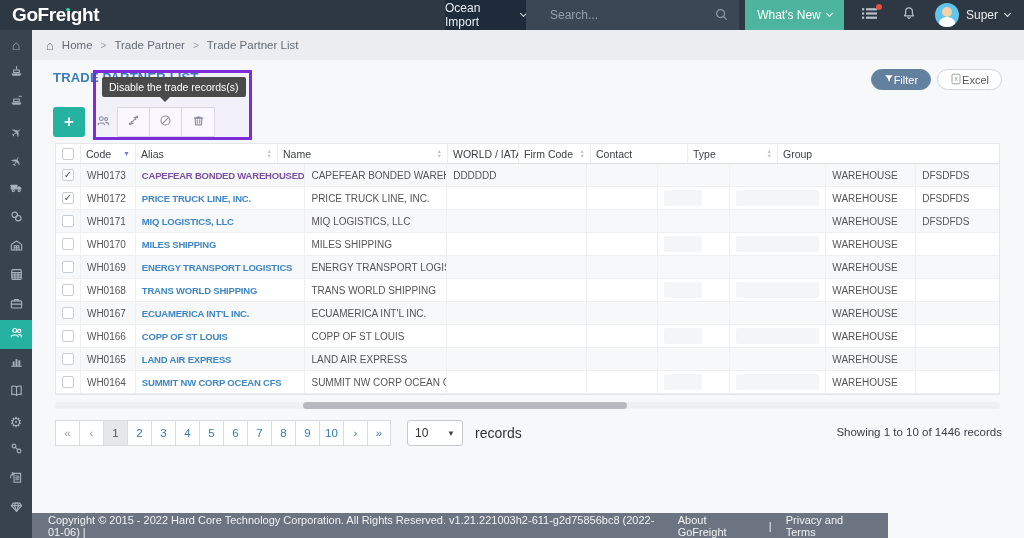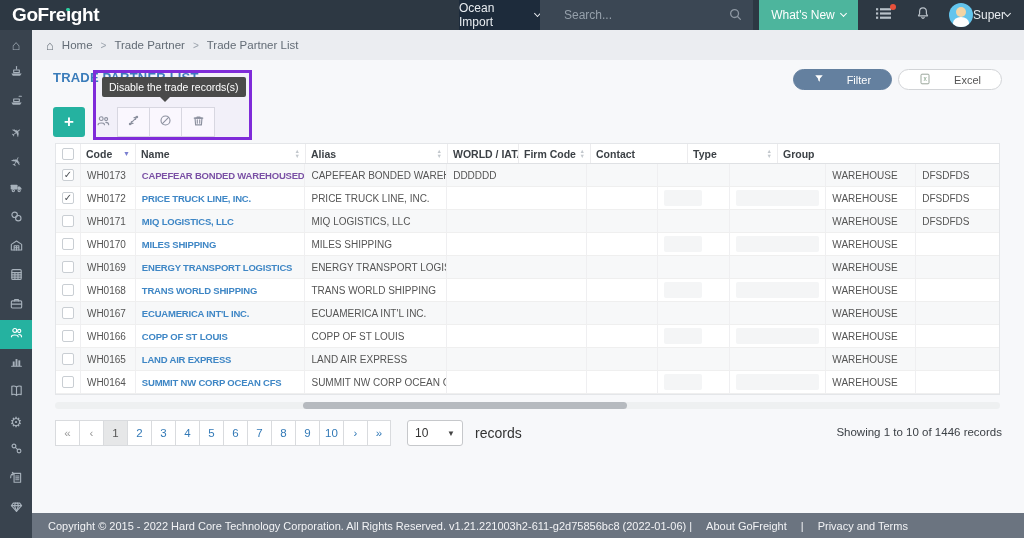--- a/index.html
+++ b/index.html
@@ -16,57 +16,57 @@
   .nav-module{width:81px;background:#1d2b3b;color:#e8ecf0;font-size:12px;display:flex;align-items:center;justify-content:center;gap:6px;}
   .nav-search{width:213px;background:#3b4754;display:flex;align-items:center;position:relative;}
   .search-input{background:transparent;border:0;outline:none;color:#84cc16;font-size:12px;padding:0 24px;width:180px;font-family:"Liberation Sans",sans-serif;}
   .search-input::placeholder{color:#95a0ab;}
   .nav-search .mag{position:absolute;right:10px;top:7px;}
   .nav-whatsnew{width:99px;background:#4db59d;color:#fff;font-size:12px;display:flex;align-items:center;justify-content:center;gap:6px;margin-left:6px;}
   .chev{width:5px;height:5px;border-right:1.4px solid currentColor;border-bottom:1.4px solid currentColor;transform:rotate(45deg);display:inline-block;margin-top:-3px;}
   .nav-badge{position:relative;display:flex;align-items:center;padding:0 13px;margin-left:4px;}
   .red-dot{position:absolute;top:4px;right:9px;width:6px;height:6px;border-radius:50%;background:#e8503a;}
   .nav-bell{display:flex;align-items:center;padding:0 10px;}
-  .nav-user{display:flex;align-items:center;color:#e8ecf0;font-size:12px;padding:0 14px 0 8px;}
+  .nav-user{display:flex;align-items:center;gap:7px;color:#e8ecf0;font-size:12px;padding:0 14px 0 8px;}
   .avatar{position:relative;width:24px;height:24px;border-radius:50%;background:#63c4ec;overflow:hidden;display:inline-block;}
   .av-head{position:absolute;left:7px;top:4px;width:10px;height:10px;border-radius:50%;background:#f3d4a4;}
   .av-body{position:absolute;left:4px;top:14px;width:16px;height:12px;border-radius:50% 50% 0 0;background:#fdfdfd;}
 
   
   .sidebar{position:absolute;left:0;top:30px;width:32px;height:508px;background:#39434e;z-index:10;}
   .side-item{width:32px;height:29px;display:flex;align-items:center;justify-content:center;color:#a7b1bb;}
   .side-item.active{background:#25b2a0;color:#fff;}
   .side-item .ch{font-size:14px;line-height:1;}
 
   
   .breadcrumb{position:absolute;left:32px;top:30px;width:992px;height:30px;background:#ebedf1;display:flex;align-items:center;gap:8px;padding:0 14px;font-size:11.5px;color:#636c76;}
   .bc-sep{color:#9aa2ac;font-size:10px;}
   .bc-home{font-size:13px;line-height:1;color:#636c76;}
 
   
   .content{position:absolute;left:32px;top:60px;width:992px;height:453px;background:#f7f8fa;}
   .page-title{position:absolute;left:21px;top:10px;margin:0;font-size:13px;font-weight:700;color:#3a7cba;letter-spacing:0.2px;}
   .page-actions{position:absolute;right:22px;top:9px;display:flex;gap:6px;}
-  .btn-pill{height:21px;border-radius:11px;display:flex;align-items:center;gap:23px;font-size:11px;padding:0 20px;}
+  .btn-pill{height:21px;border-radius:11px;display:flex;align-items:center;gap:0;font-size:11px;padding:0 12px;}
   .btn-filter{background:#64809f;color:#fff;border:1px solid #64809f;}
   .btn-excel{background:#fff;color:#555;border:1px solid #d2d4d7;}
 
   .toolbar{position:absolute;left:21px;top:47px;height:30px;display:flex;align-items:center;}
   .btn-add{width:32px;height:30px;background:#25b2a0;border-radius:3px;color:#fff;font-size:17px;font-weight:700;display:flex;align-items:center;justify-content:center;}
   .btn-people{width:20px;height:30px;margin-left:8px;display:flex;align-items:center;justify-content:center;}
   .btn-group{display:flex;margin-left:4px;border:1px solid #dcdee1;background:#fff;height:30px;}
   .btn-cell{width:32px;height:28px;display:flex;align-items:center;justify-content:center;border-right:1px solid #dcdee1;}
   .btn-cell:last-child{border-right:0;}
 
   
   .table{position:absolute;left:23px;top:83px;width:945px;background:#fff;border:1px solid #e4e6e9;font-size:10px;color:#555;}
   .tr{display:flex;height:23px;border-bottom:1px solid #efefef;background:#fff;align-items:stretch;}
   .tr.stripe{background:#f7f8f9;}
   .thead{display:flex;height:20px;border-bottom:1px solid #dfe1e4;background:#fff;}
-  .th{display:flex;align-items:center;justify-content:space-between;padding:0 5px;font-size:10.5px;font-weight:700;color:#3c4146;border-right:1px solid #ececee;overflow:hidden;white-space:nowrap;}
+  .th{display:flex;align-items:center;justify-content:space-between;padding:0 5px;font-size:10.5px;font-weight:400;color:#3c4146;border-right:1px solid #ececee;overflow:hidden;white-space:nowrap;}
   .th:last-child{border-right:0;}
   .td{display:flex;align-items:center;padding:0 6px;border-right:1px solid #efeff1;overflow:hidden;white-space:nowrap;}
   .td:last-child{border-right:0;}
   .c0{width:25px;justify-content:center;padding:0;}
   .c1{width:55px;}.c2{width:170px;}.c3{width:142px;}.c4{width:140px;}.c5{width:71px;}
   .c6{width:72px;}.c7{width:97px;}.c8{width:90px;}.c9{width:83px;}
   .sorts{display:flex;flex-direction:column;line-height:4.4px;font-size:5.5px;color:#c3c8cd;}
   .sort-active{font-size:7px;color:#7a7fd0;}
   .cbx{width:12px;height:12px;border:1px solid #c9ced3;border-radius:2px;background:#fff;display:flex;align-items:center;justify-content:center;font-size:10px;color:#4a4f54;line-height:1;}
   .name-link{font-weight:700;font-size:9.5px;letter-spacing:-0.2px;color:#3e86c5;text-decoration:none;}
@@ -83,21 +83,21 @@
   .pg{min-width:24px;height:26px;border:1px solid #d9dbde;border-right-width:0;background:#fff;color:#337ab7;font-size:11.5px;display:flex;align-items:center;justify-content:center;padding:0 3px;}
   .pg:last-child{border-right-width:1px;}
   .pg.active{background:#e6e7e8;color:#555;}
   .pg.dim{color:#999;}
   .page-select{width:56px;height:26px;border:1px solid #c6c8cb;border-radius:3px;background:#fff;margin-left:16px;display:flex;align-items:center;justify-content:space-between;padding:0 7px;font-size:12px;color:#333;}
   .page-select .car{font-size:8px;color:#444;}
   .records-label{font-size:14px;color:#333;margin-left:12px;}
   .summary{position:absolute;right:22px;top:366px;font-size:11.5px;color:#3c4146;}
 
   
-  .footer{position:absolute;left:32px;top:513px;width:992px;height:25px;background:#6b7480;color:#f2f3f5;font-size:11px;display:flex;align-items:center;padding:0 16px;gap:14px;}
+  .footer{position:absolute;left:32px;top:513px;width:856px;height:25px;background:#6b7480;color:#f2f3f5;font-size:11px;display:flex;align-items:center;padding:0 16px;gap:14px;}
   .footer a{color:#f2f3f5;text-decoration:none;}
 
   
   .annotation{position:absolute;left:93px;top:70px;width:159px;height:70px;border:3px solid #7f2bd9;background:rgba(127,43,217,0.04);z-index:50;}
   .tooltip{position:absolute;left:102px;top:77px;height:20px;background:#4a4a4a;color:#fff;font-size:10.5px;line-height:20px;padding:0 7px;border-radius:2px;z-index:51;white-space:nowrap;}
   .tooltip::after{content:'';position:absolute;left:58px;top:100%;border:5px solid transparent;border-top-color:#4a4a4a;}
 </style>
 </head>
 <body>
 
@@ -314,29 +314,29 @@
 
     <div class="table" id="table">
         <div class="thead">
           <div class="th c0">
             <span class="cbx"></span>
           </div>
           <div class="th c1">
             <span>Code</span>
             <span class="sort-active">▼</span>
           </div>
-          <div class="th c2">
-            <span>Name</span>
+          <div class="th c3">
+            <span>Alias</span>
             <span class="sorts">
               <span>▲</span>
               <span>▼</span>
             </span>
           </div>
-          <div class="th c3">
-            <span>Alias</span>
+          <div class="th c2">
+            <span>Name</span>
             <span class="sorts">
               <span>▲</span>
               <span>▼</span>
             </span>
           </div>
           <div class="th c5">
             <span>WORLD / IATA</span>
             <span class="sorts">
               <span>▲</span>
               <span>▼</span>

